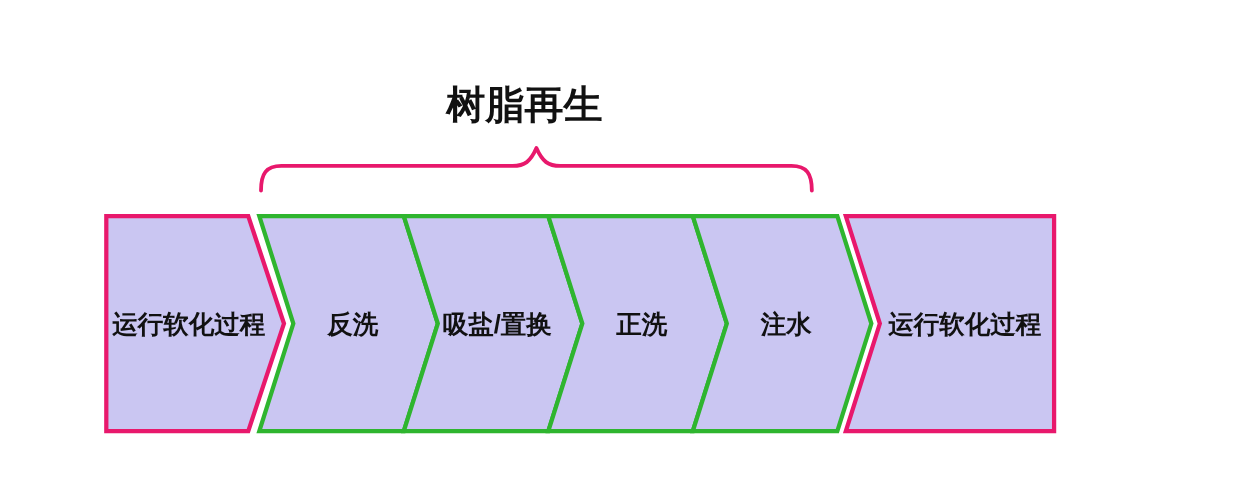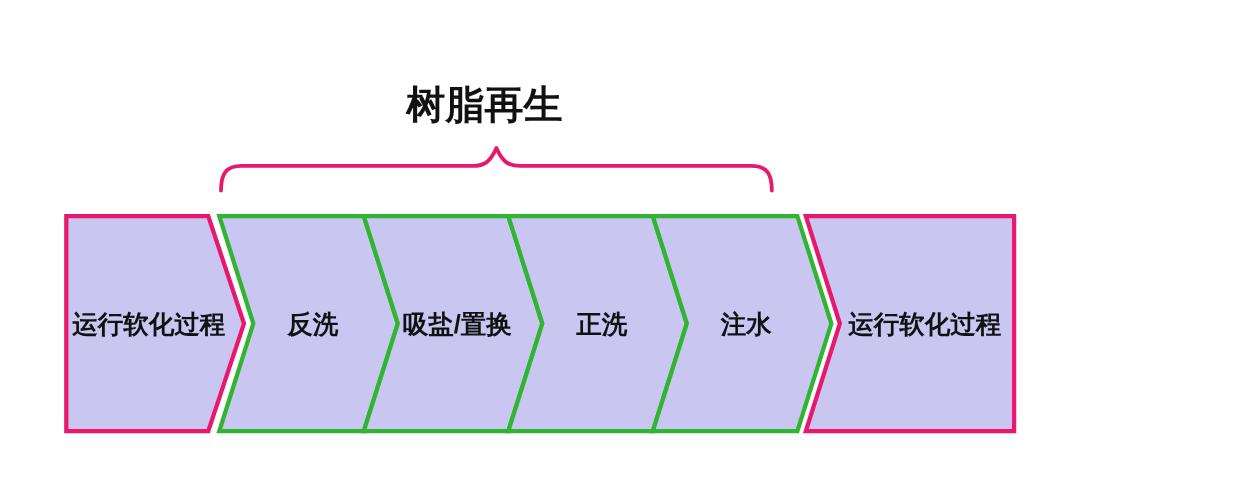--- a/index.html
+++ b/index.html
@@ -13,20 +13,21 @@
     margin:0;
     padding:0;
     background:var(--c-background);
     font-family:"Liberation Sans","DejaVu Sans",sans-serif;
   }
   .canvas{
     width:1060px;
     height:501px;
     background:var(--c-background);
     overflow:hidden;
+    padding-left:40px;
   }
   svg{display:block;width:100%;height:100%;}
   .title{
     font-family:"Liberation Sans","DejaVu Sans",sans-serif;
     font-size:46px;
     font-weight:bold;
     fill:var(--c-text);
     text-anchor:middle;
   }
   .label{

